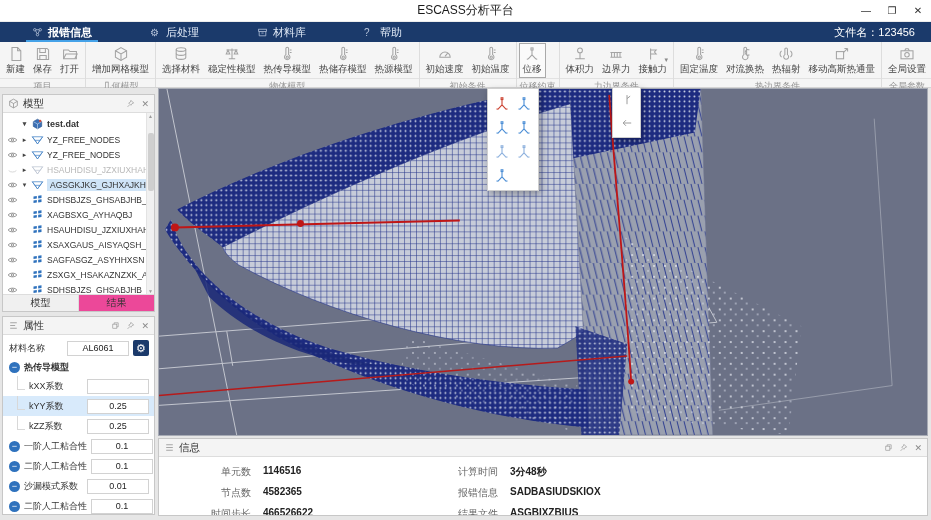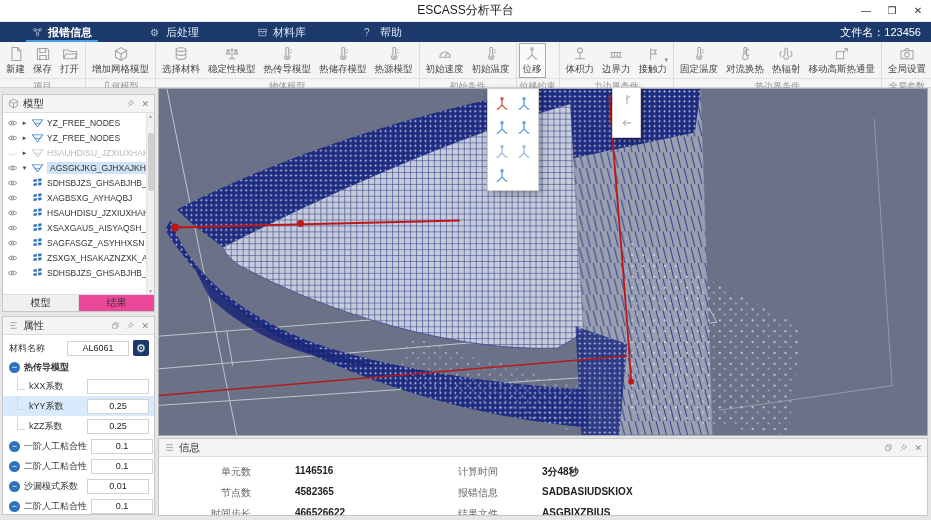--- a/index.html
+++ b/index.html
@@ -12,21 +12,21 @@
   .win-controls { margin-left:auto; display:flex; z-index:2; }
   .win-btn { width:26px; height:20px; display:flex; align-items:center; justify-content:center; font-size:10px; color:#333; cursor:default; }
 
   
   .menubar { height:20px; background:#1b3a6b; display:flex; align-items:stretch; color:#dfe8f5; padding-left:20px; }
   .menu-item { display:flex; align-items:center; gap:5px; padding:0 12px; margin-right:34px; position:relative; font-size:11px; }
   .menu-item.active { color:#fff; font-weight:bold; }
   .menu-item.active::after { content:""; position:absolute; left:6px; right:6px; bottom:0; height:2px; background:#45a2e8; }
   .menu-ico { width:11px; height:11px; display:inline-flex; }
   .menu-ico svg { width:11px; height:11px; stroke:#b9c6dc; fill:none; stroke-width:1.4; }
-  .menu-file { margin-left:auto; display:flex; align-items:center; padding-right:10px; color:#fff; font-size:11px; }
+  .menu-file { margin-left:auto; display:flex; align-items:center; padding-right:16px; color:#fff; font-size:11px; }
 
   
   .toolbar { height:46px; background:#f5f5f5; display:flex; border-bottom:1px solid #d4d4d4; }
   .tgroup { display:flex; flex-direction:column; border-right:1px solid #ddd; }
   .tgroup-buttons { flex:1; display:flex; align-items:stretch; padding:1px 2px 0; }
   .tbtn { display:flex; flex-direction:column; align-items:center; justify-content:space-between; padding:2px 3px 1px; border:1px solid transparent; position:relative; }
   .tbtn svg { width:16px; height:16px; stroke:#a3a3a3; fill:none; stroke-width:1.3; flex:none; }
   .tbtn-label { font-size:9.5px; color:#444; margin-top:1px; white-space:nowrap; }
   .tbtn.active { border-color:#a9a9a9; background:#fafafa; }
   .tbtn .caret { position:absolute; right:2px; top:12px; font-size:7px; color:#8a8a8a; }
@@ -81,21 +81,21 @@
   .main-col { flex:1; display:flex; flex-direction:column; padding:0 3px 0 0; }
   .viewport { height:348px; flex:none; position:relative; border:1px solid #a7abb5; background:#6b7186; }
   .viewport svg.scene { width:100%; height:100%; display:block; }
 
   
   .info-panel { flex:1; margin:2px 0 4px 0; }
   .info-body { display:flex; padding:8px 0 0 30px; }
   .info-col { display:grid; grid-template-columns:62px auto; column-gap:12px; row-gap:7px; align-content:start; width:255px; }
   .info-col.second { width:auto; grid-template-columns:54px auto; }
   .info-label { color:#666; text-align:right; font-size:10px; white-space:nowrap; }
-  .info-value { color:#222; font-size:10px; font-weight:bold; white-space:nowrap;margin-left:32px; }
+  .info-value { color:#222; font-size:10px; font-weight:bold; white-space:nowrap; }
 
   
   .dd-disp { position:absolute; left:487px; top:88px; width:52px; background:#fff; border:1px solid #cfcfcf; box-shadow:2px 3px 7px rgba(0,0,0,.3); padding:6px 5px; display:grid; grid-template-columns:1fr 1fr; gap:7px 4px; z-index:6; }
   .dd-ico { width:17px; height:17px; display:flex; align-items:center; justify-content:center; }
   .dd-ico svg { width:16px; height:16px; stroke:currentColor; fill:none; stroke-width:1.4; }
   .c-red { color:#cc4433; } .c-blue { color:#4d8fd6; } .c-pale { color:#8fb2de; }
   .dd-contact { position:absolute; left:612px; top:87px; width:29px; background:#fff; border:1px solid #cfcfcf; box-shadow:2px 3px 7px rgba(0,0,0,.3); padding:5px 2px; display:flex; flex-direction:column; gap:7px; align-items:center; z-index:6; }
   .dd-contact svg { width:14px; height:14px; stroke:#9a9a9a; fill:none; stroke-width:1.4; }
 
   .hidden-defs { position:absolute; width:0; height:0; overflow:hidden; }
@@ -449,20 +449,33 @@
         <span class="hdr-controls">
           <span class="hc">
               <svg>
                 <use href="#i-pin"></use>
               </svg>
             </span>
           <span class="hc">✕</span>
         </span>
       </div>
       <div class="tree">
+        <div class="tree-row root">
+          <span class="t-eye"></span>
+          <span class="t-arrow">▾</span>
+          <span class="t-ico">
+              <svg viewBox="0 0 20 20">
+                <path d="M10 2l7 4v8l-7 4-7-4V6z" fill="#3c6fb4" stroke="#28518a" stroke-width="1"></path>
+                <path d="M3 6l7 4 7-4" fill="none" stroke="#cfe0f4" stroke-width="1"></path>
+                <path d="M10 10v8" stroke="#cfe0f4" stroke-width="1"></path>
+                <circle cx="14.5" cy="5" r="2" fill="#d04a3a"></circle>
+              </svg>
+            </span>
+          <span class="t-label">test.dat</span>
+        </div>
         <div class="tree-row">
           <span class="t-eye">
               <svg>
                 <use href="#i-eye"></use>
               </svg>
             </span>
           <span class="t-arrow">▸</span>
           <span class="t-ico">
               <svg style="stroke:#4a86c8;fill:none;stroke-width:1.2;">
                 <use href="#i-tri-mesh"></use>

